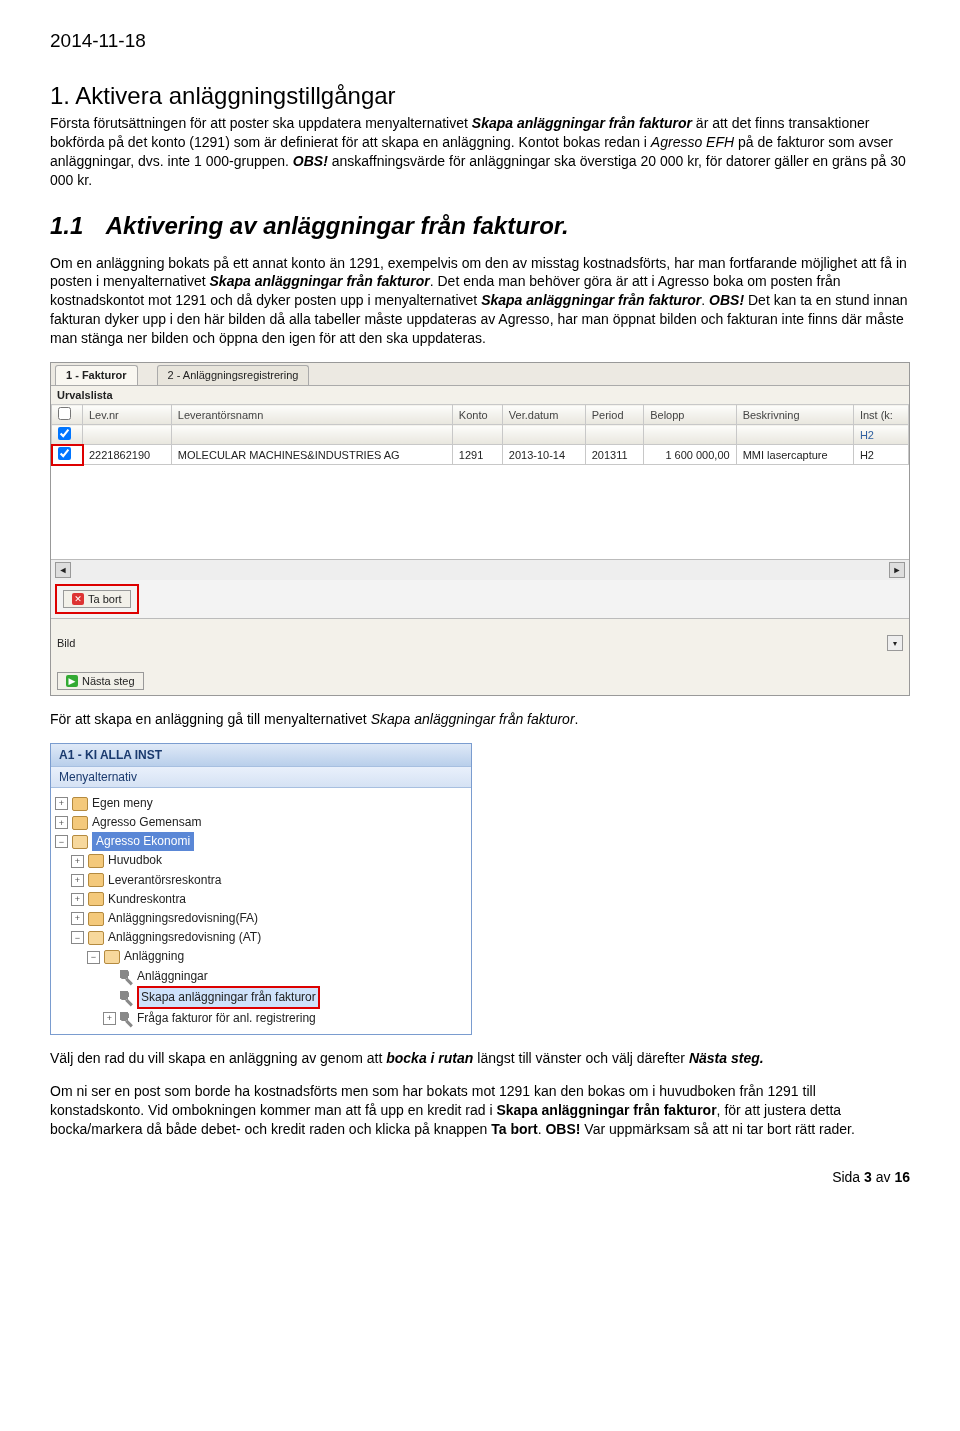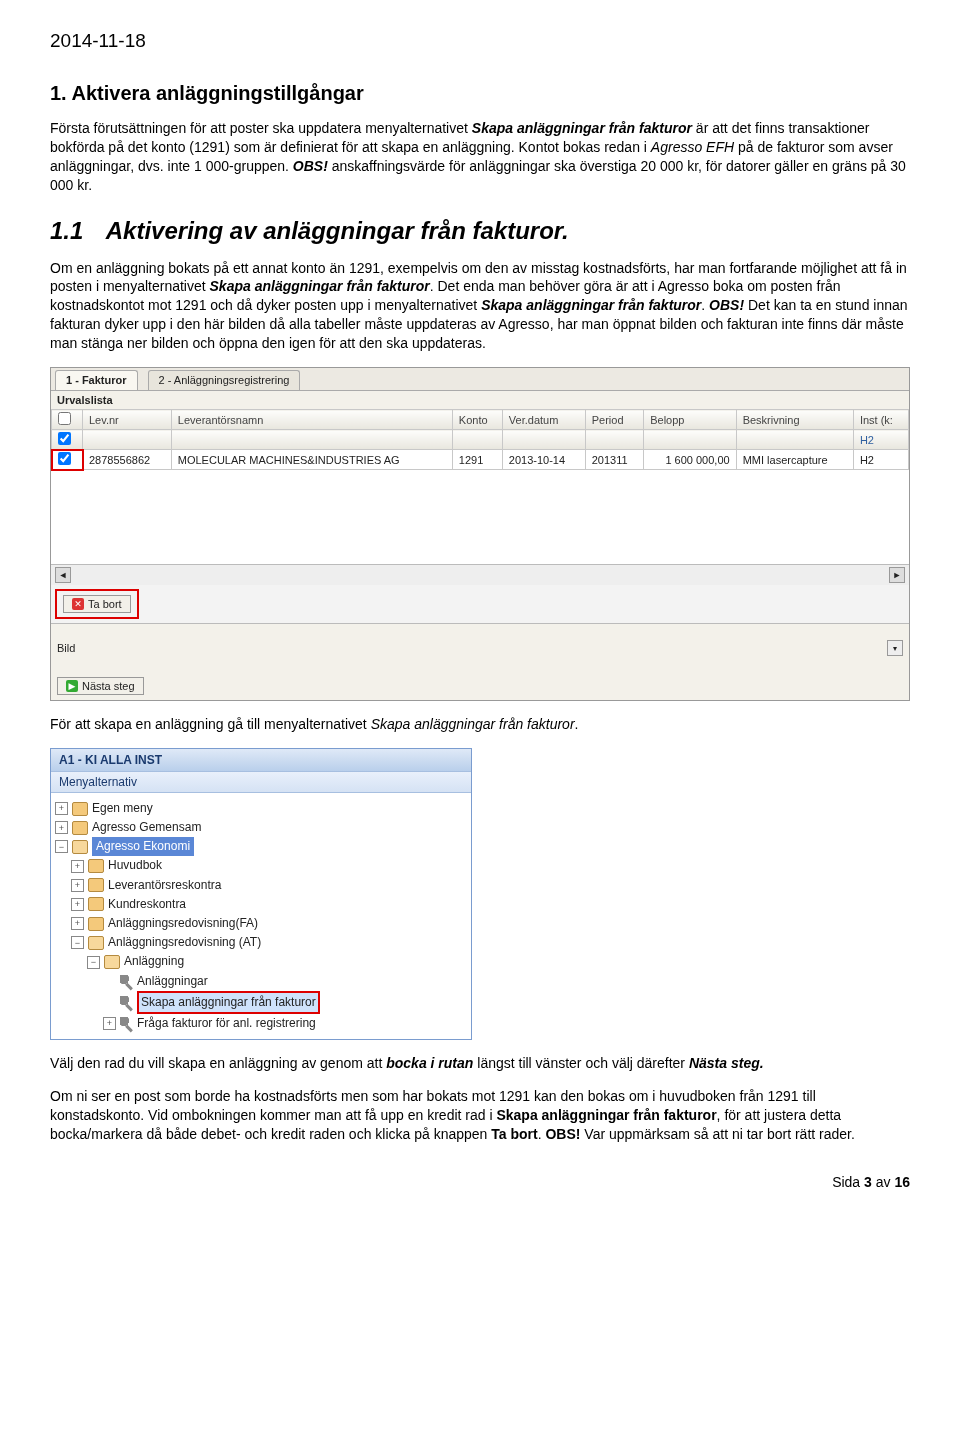--- a/index.html
+++ b/index.html
@@ -10,23 +10,23 @@
     margin: 0;
     padding: 30px 50px 40px 50px;
     width: 960px;
     box-sizing: border-box;
   }
   .date {
     font-size: 19px;
     margin-bottom: 30px;
   }
   h1 {
-    font-size: 20px;
-    font-weight: bold;
-    margin: 20px 0 14px 0;
+    font-size: 24px;
+    font-weight: normal;
+    margin: 20px 0 4px 0;
   }
   h2 {
     font-size: 24px;
     font-style: italic;
     font-weight: bold;
     color: #000;
     margin: 22px 0 14px 0;
   }
   .h2-num {
     display: inline-block;
@@ -44,21 +44,21 @@
   .shot1 {
     border: 1px solid #999;
     background: #f3f3f3;
     font-size: 11px;
     font-family: Tahoma, Arial, sans-serif;
     color: #222;
     margin: 6px 0 14px 0;
   }
   .tabs {
     display: flex;
-    gap: 8px;
+    gap: 17px;
     background: #ece9e2;
     padding: 2px 4px 0 4px;
     border-bottom: 1px solid #aaa;
   }
   .tab {
     padding: 3px 10px 4px 10px;
     border: 1px solid #aaa;
     border-bottom: none;
     background: #e8e5dc;
     margin-right: 2px;
@@ -258,21 +258,21 @@
           <th></th>
           <th></th>
           <th></th>
           <th></th>
         <th class="h2col">H2</th>
       </tr>
     </thead>
     <tbody>
       <tr class="row-hl">
         <td class="chk"><input type="checkbox" checked="" style="margin: 0px;"></td>
-        <td>2878556862</td>
+        <td>2221862190</td>
         <td>MOLECULAR MACHINES&amp;INDUSTRIES AG</td>
         <td>1291</td>
         <td>2013-10-14</td>
         <td>201311</td>
         <td style="text-align:right">1 600 000,00</td>
         <td>MMI lasercapture</td>
         <td>H2</td>
       </tr>
       <tr class="row-spacer">
           <td colspan="9"></td>

